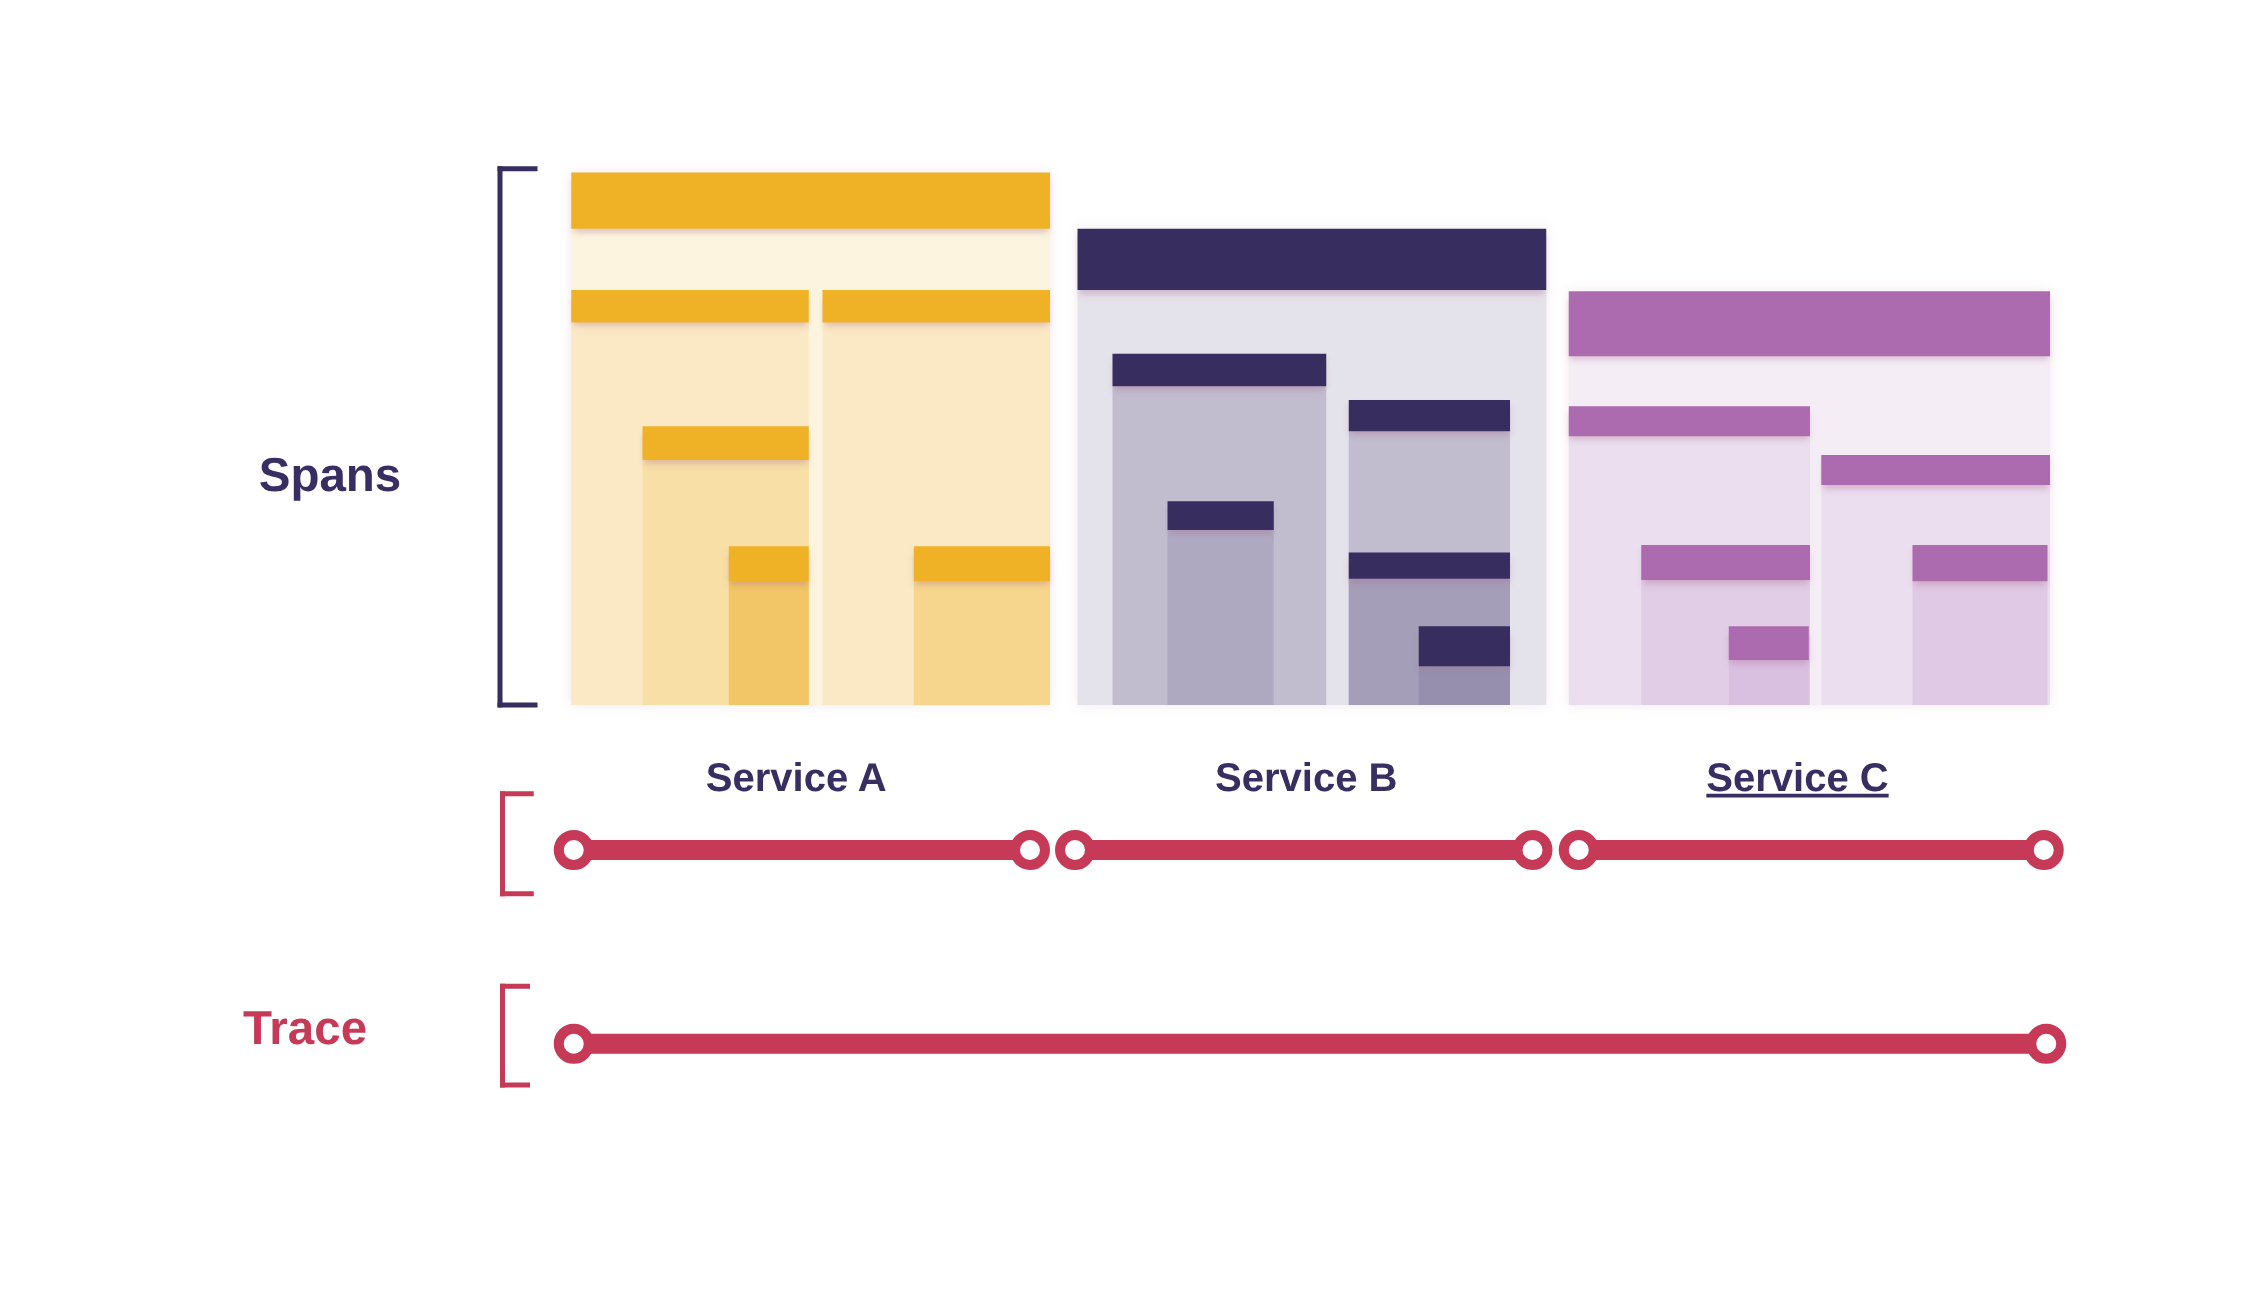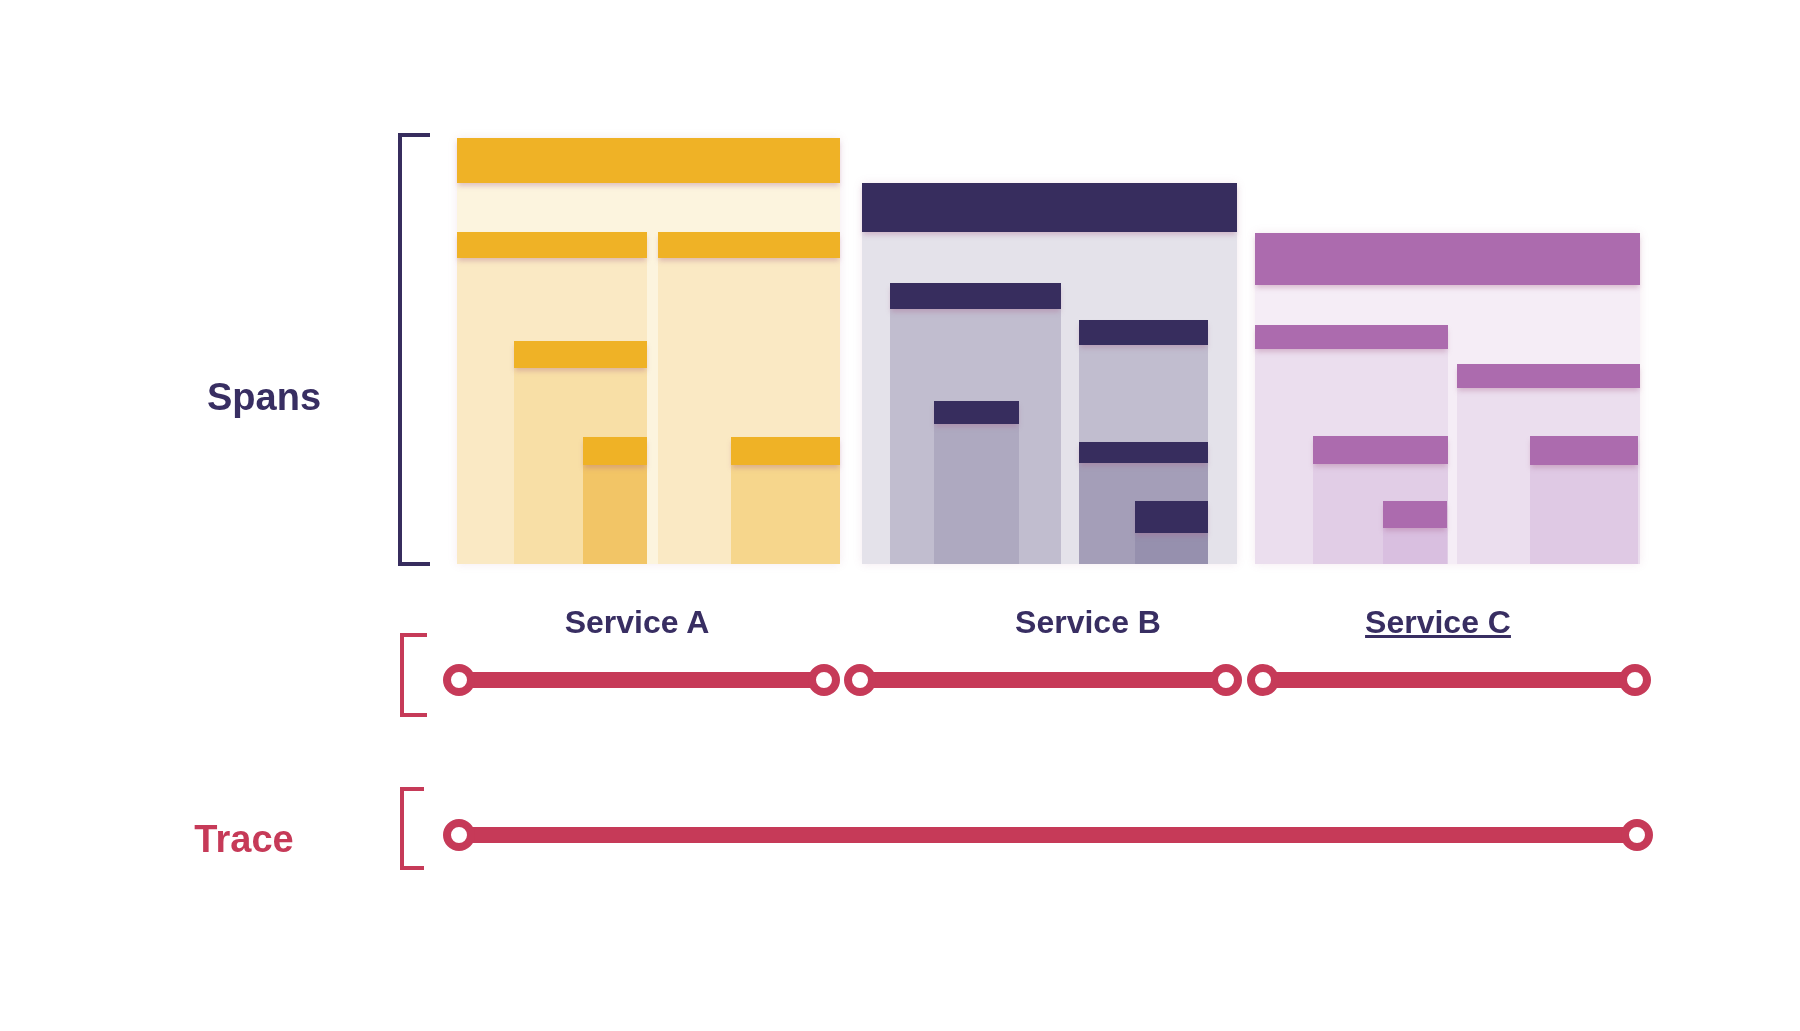--- a/index.html
+++ b/index.html
@@ -2,21 +2,21 @@
 <html><head>
 <meta charset="utf-8">
 <style>
   html,body{margin:0;padding:0;background:#ffffff;}
   body{width:1800px;height:1031px;position:relative;overflow:hidden;
        font-family:"Liberation Sans","DejaVu Sans",sans-serif;}
   .stage{position:absolute;left:0;top:0;width:1800px;height:1031px;}
 
   
   .side-label{position:absolute;font-weight:700;font-size:38px;line-height:40px;
-              text-align:center;white-space:nowrap;transform:translate(-50%,-50%);margin-top:16px;}
+              text-align:center;white-space:nowrap;transform:translate(-50%,-50%);}
   .navy-text{color:#382E62;}
   .red-text{color:#C63A58;}
 
   
   .bracket{position:absolute;box-sizing:border-box;
            border-left:4px solid;border-top:4px solid;border-bottom:4px solid;}
   .bracket.navy{border-color:#372D5E;}
   .bracket.red{border-color:#C63A58;}
   #spans-bracket{left:398px;top:133px;width:32px;height:433px;}
   #transactions-bracket{left:400px;top:633px;width:27px;height:84px;}
@@ -69,21 +69,21 @@
         <div class="span-bar" style="left: 28px; top: 100px; width: 171px; height: 26px; background: rgb(55, 45, 94);"></div>
         <div class="span-body" style="left: 217px; top: 162px; width: 129px; height: 219px; background: rgb(193, 189, 207);"></div>
         <div class="span-bar" style="left: 217px; top: 137px; width: 129px; height: 25px; background: rgb(55, 45, 94);"></div>
         <div class="span-body" style="left: 72px; top: 241px; width: 85px; height: 140px; background: rgb(174, 169, 192);"></div>
         <div class="span-bar" style="left: 72px; top: 218px; width: 85px; height: 23px; background: rgb(55, 45, 94);"></div>
         <div class="span-body" style="left: 217px; top: 280px; width: 129px; height: 101px; background: rgb(164, 158, 184);"></div>
         <div class="span-bar" style="left: 217px; top: 259px; width: 129px; height: 21px; background: rgb(55, 45, 94);"></div>
         <div class="span-body" style="left: 273px; top: 350px; width: 73px; height: 31px; background: rgb(150, 144, 174);"></div>
         <div class="span-bar" style="left: 273px; top: 318px; width: 73px; height: 32px; background: rgb(55, 45, 94);"></div>
       </div>
-      <div class="service-label" style="left: 1045px; top: 622px; margin-left: 43px;">Service B</div>
+      <div class="service-label" style="left: 1045px; top: 622px;">Service B</div>
       <div class="service-block" style="left: 1255px; top: 233px; width: 385px; height: 331px; box-shadow: rgba(170, 100, 140, 0.14) 0px 0px 9px;">
         <div class="span-body" style="left: 0px; top: 52px; width: 385px; height: 279px; background: rgb(245, 237, 246);"></div>
         <div class="span-bar" style="left: 0px; top: 0px; width: 385px; height: 52px; background: rgb(172, 107, 174);"></div>
         <div class="span-body" style="left: 0px; top: 116px; width: 193px; height: 215px; background: rgb(235, 222, 238);"></div>
         <div class="span-bar" style="left: 0px; top: 92px; width: 193px; height: 24px; background: rgb(172, 107, 174);"></div>
         <div class="span-body" style="left: 202px; top: 155px; width: 183px; height: 176px; background: rgb(235, 222, 238);"></div>
         <div class="span-bar" style="left: 202px; top: 131px; width: 183px; height: 24px; background: rgb(172, 107, 174);"></div>
         <div class="span-body" style="left: 58px; top: 231px; width: 135px; height: 100px; background: rgb(225, 205, 230);"></div>
         <div class="span-bar" style="left: 58px; top: 203px; width: 135px; height: 28px; background: rgb(172, 107, 174);"></div>
         <div class="span-body" style="left: 275px; top: 232px; width: 108px; height: 99px; background: rgb(223, 201, 228);"></div>

